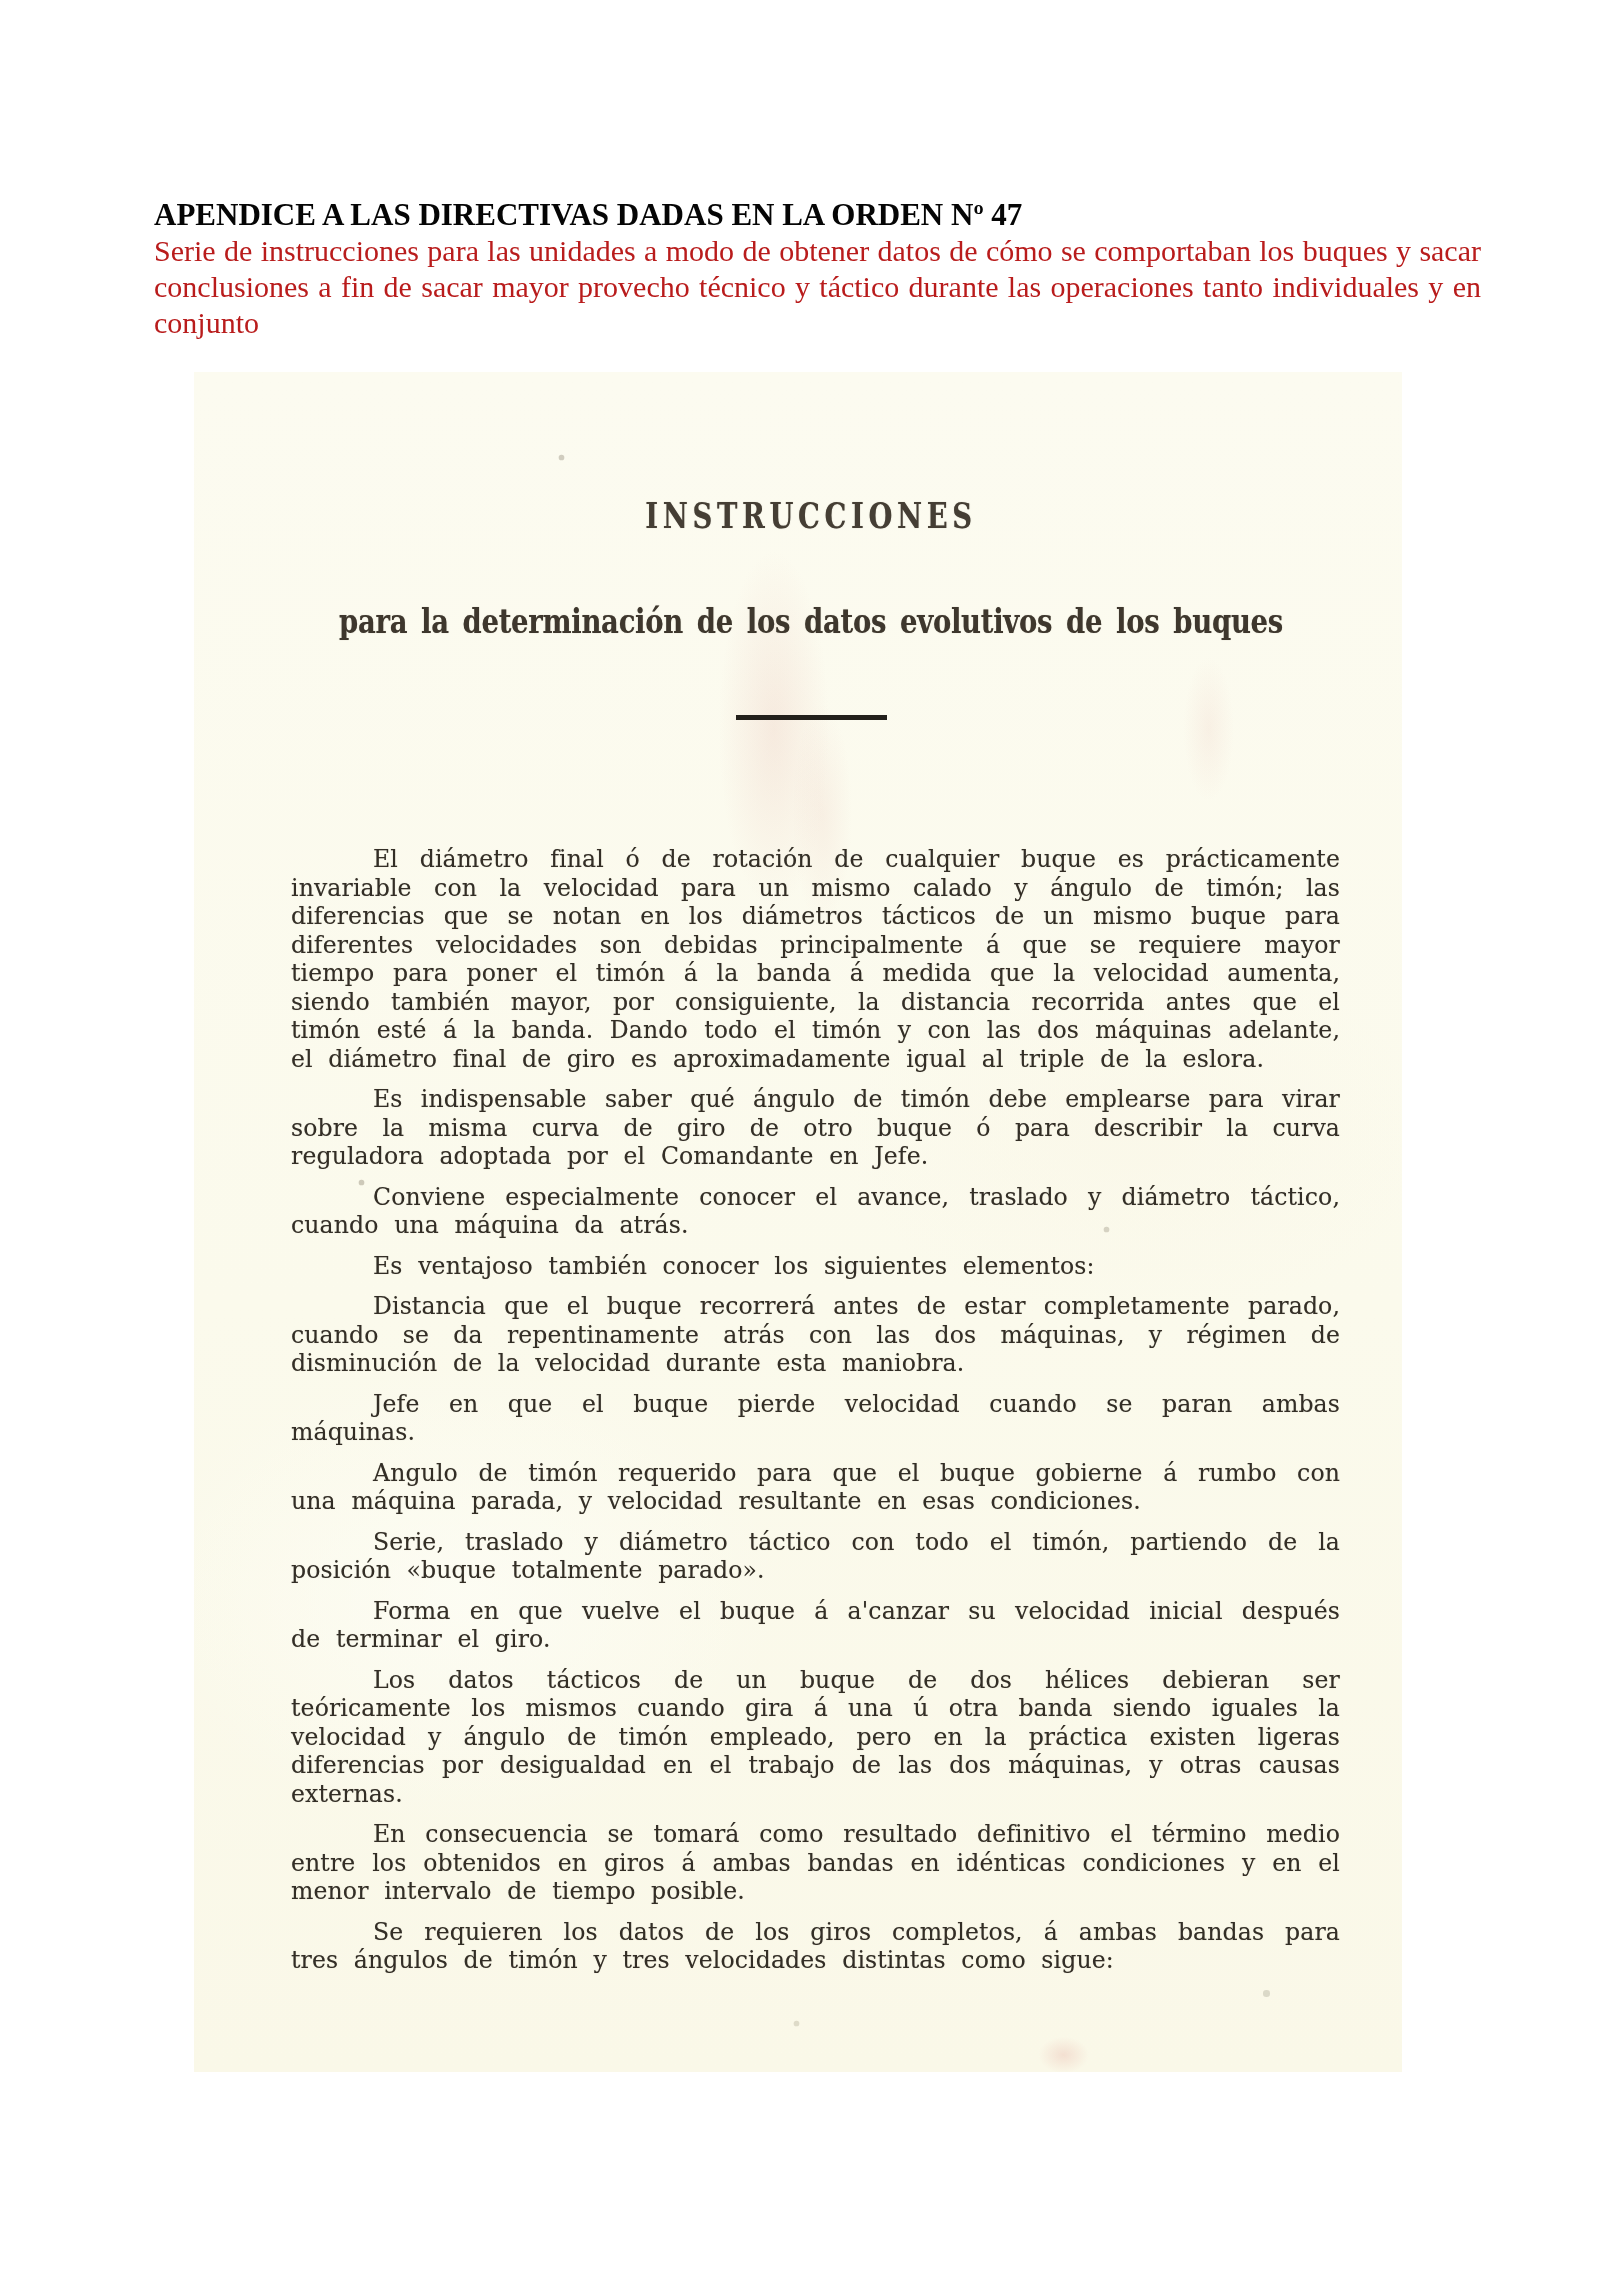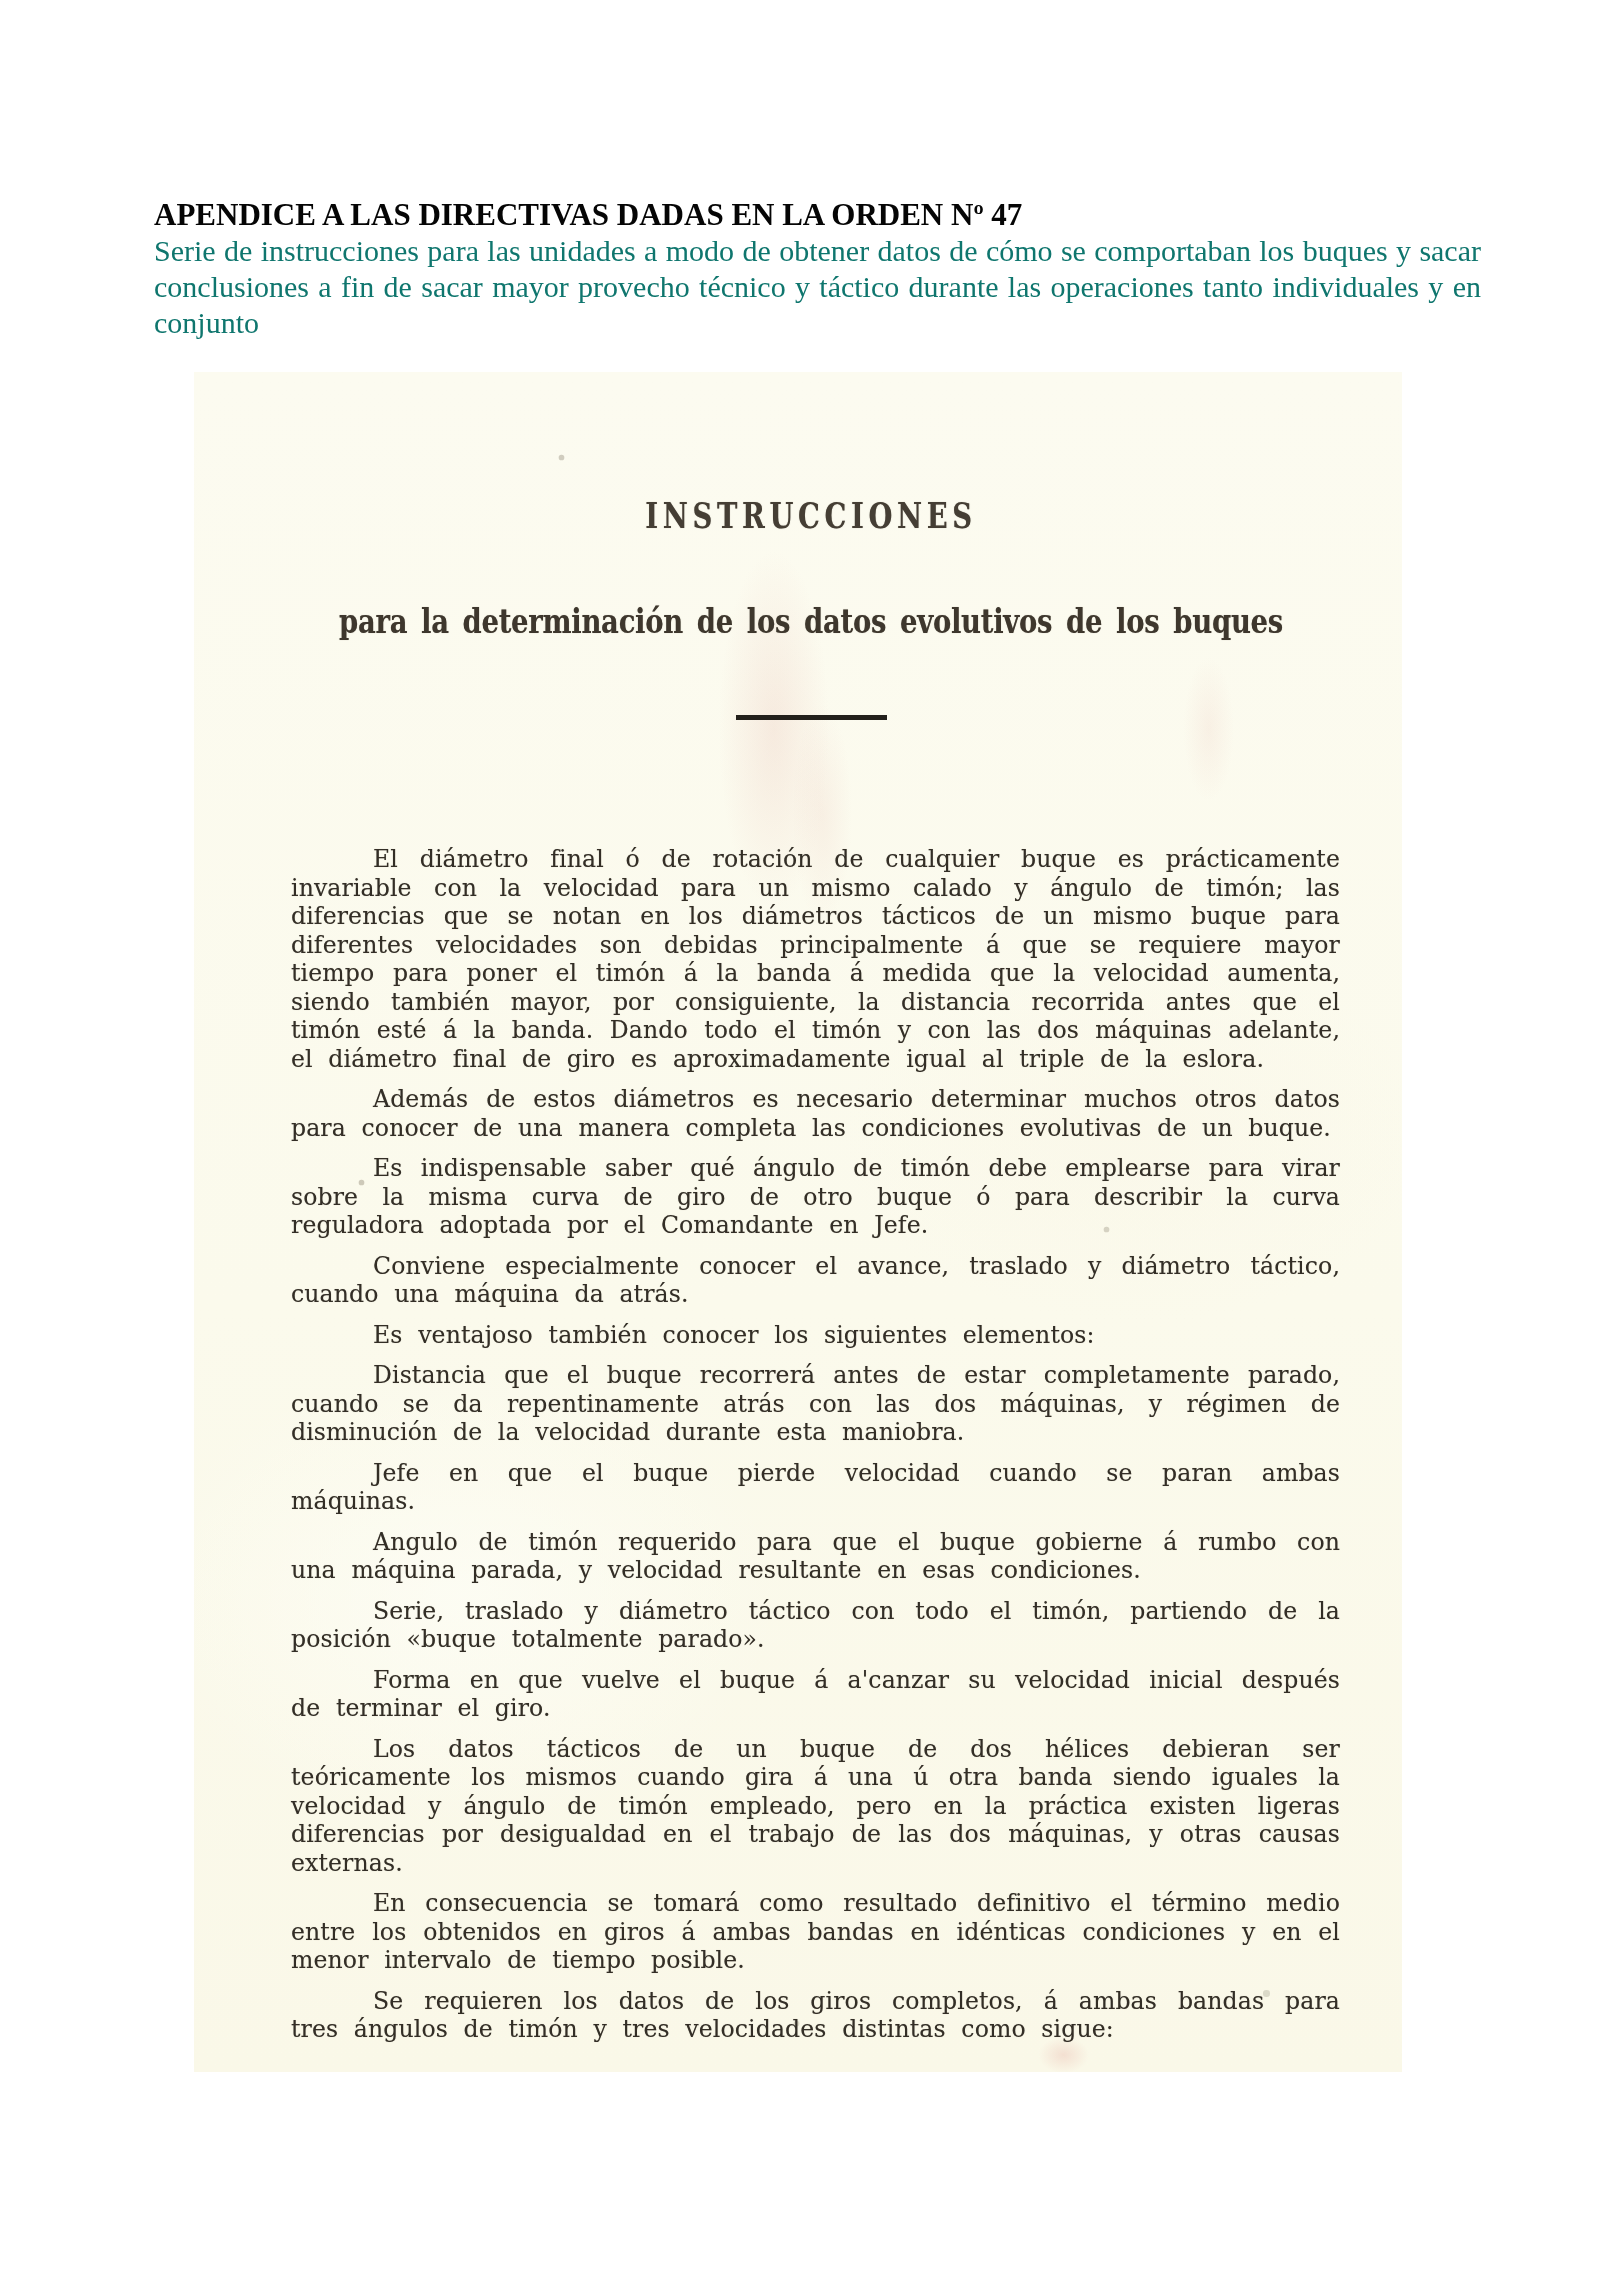--- a/index.html
+++ b/index.html
@@ -14,21 +14,21 @@
   
   .header { position:absolute; left:154px; top:196px; width:1327px; }
   .header-title {
     margin:0; font-family:"Liberation Serif", serif;
     font-weight:700; font-size:31px; line-height:37px;
     color:#050505; letter-spacing:0px;
   }
   .header-desc {
     margin:0; font-family:"Liberation Serif", serif;
     font-weight:400; font-size:30px; line-height:36px;
-    color:#0f766e; text-align:justify;
+    color:#b91c1c; text-align:justify;
   }
 
   
   .scan {
     position:absolute; left:194px; top:372px; width:1208px; height:1700px;
     background:
       radial-gradient(85px 275px at 48% 21%, rgba(224,168,158,0.20), rgba(224,168,158,0) 65%),
       radial-gradient(46px 170px at 52% 26%, rgba(228,180,170,0.16), rgba(228,180,170,0) 65%),
       radial-gradient(39px 111px at 84% 21%, rgba(226,175,165,0.14), rgba(226,175,165,0) 65%),
       radial-gradient(36px 26px at 72% 99%, rgba(222,150,140,0.25), rgba(222,150,140,0) 70%),
@@ -95,21 +95,20 @@
     <div class="specks"></div>
 
     <div class="scan-title">INSTRUCCIONES</div>
 
     <div class="scan-subtitle">para la determinación de los datos evolutivos de los buques</div>
 
     <div class="scan-rule"></div>
 
     <div class="scan-body">
         <p>El diámetro final ó de rotación de cualquier buque es prácticamente invariable con la velocidad para un mismo calado y ángulo de timón; las diferencias que se notan en los diámetros tácticos de un mismo buque para diferentes velocidades son debidas principalmente á que se requiere mayor tiempo para poner el timón á la banda á medida que la velocidad aumenta, siendo también mayor, por consiguiente, la distancia recorrida antes que el timón esté á la banda. Dando todo el timón y con las dos máquinas adelante, el diámetro final de giro es aproximadamente igual al triple de la eslora.</p>
-        <p>Además de estos diámetros es necesario determinar muchos otros datos para conocer de una manera completa las condiciones evolutivas de un buque.</p>
         <p>Es indispensable saber qué ángulo de timón debe emplearse para virar sobre la misma curva de giro de otro buque ó para describir la curva reguladora adoptada por el Comandante en Jefe.</p>
         <p>Conviene especialmente conocer el avance, traslado y diámetro táctico, cuando una máquina da atrás.</p>
         <p>Es ventajoso también conocer los siguientes elementos:</p>
         <p>Distancia que el buque recorrerá antes de estar completamente parado, cuando se da repentinamente atrás con las dos máquinas, y régimen de disminución de la velocidad durante esta maniobra.</p>
         <p>Jefe en que el buque pierde velocidad cuando se paran ambas máquinas.</p>
         <p>Angulo de timón requerido para que el buque gobierne á rumbo con una máquina parada, y velocidad resultante en esas condiciones.</p>
         <p>Serie, traslado y diámetro táctico con todo el timón, partiendo de la posición «buque totalmente parado».</p>
         <p>Forma en que vuelve el buque á a'canzar su velocidad inicial después de terminar el giro.</p>
         <p>Los datos tácticos de un buque de dos hélices debieran ser teóricamente los mismos cuando gira á una ú otra banda siendo iguales la velocidad y ángulo de timón empleado, pero en la práctica existen ligeras diferencias por desigualdad en el trabajo de las dos máquinas, y otras causas externas.</p>
         <p>En consecuencia se tomará como resultado definitivo el término medio entre los obtenidos en giros á ambas bandas en idénticas condiciones y en el menor intervalo de tiempo posible.</p>

